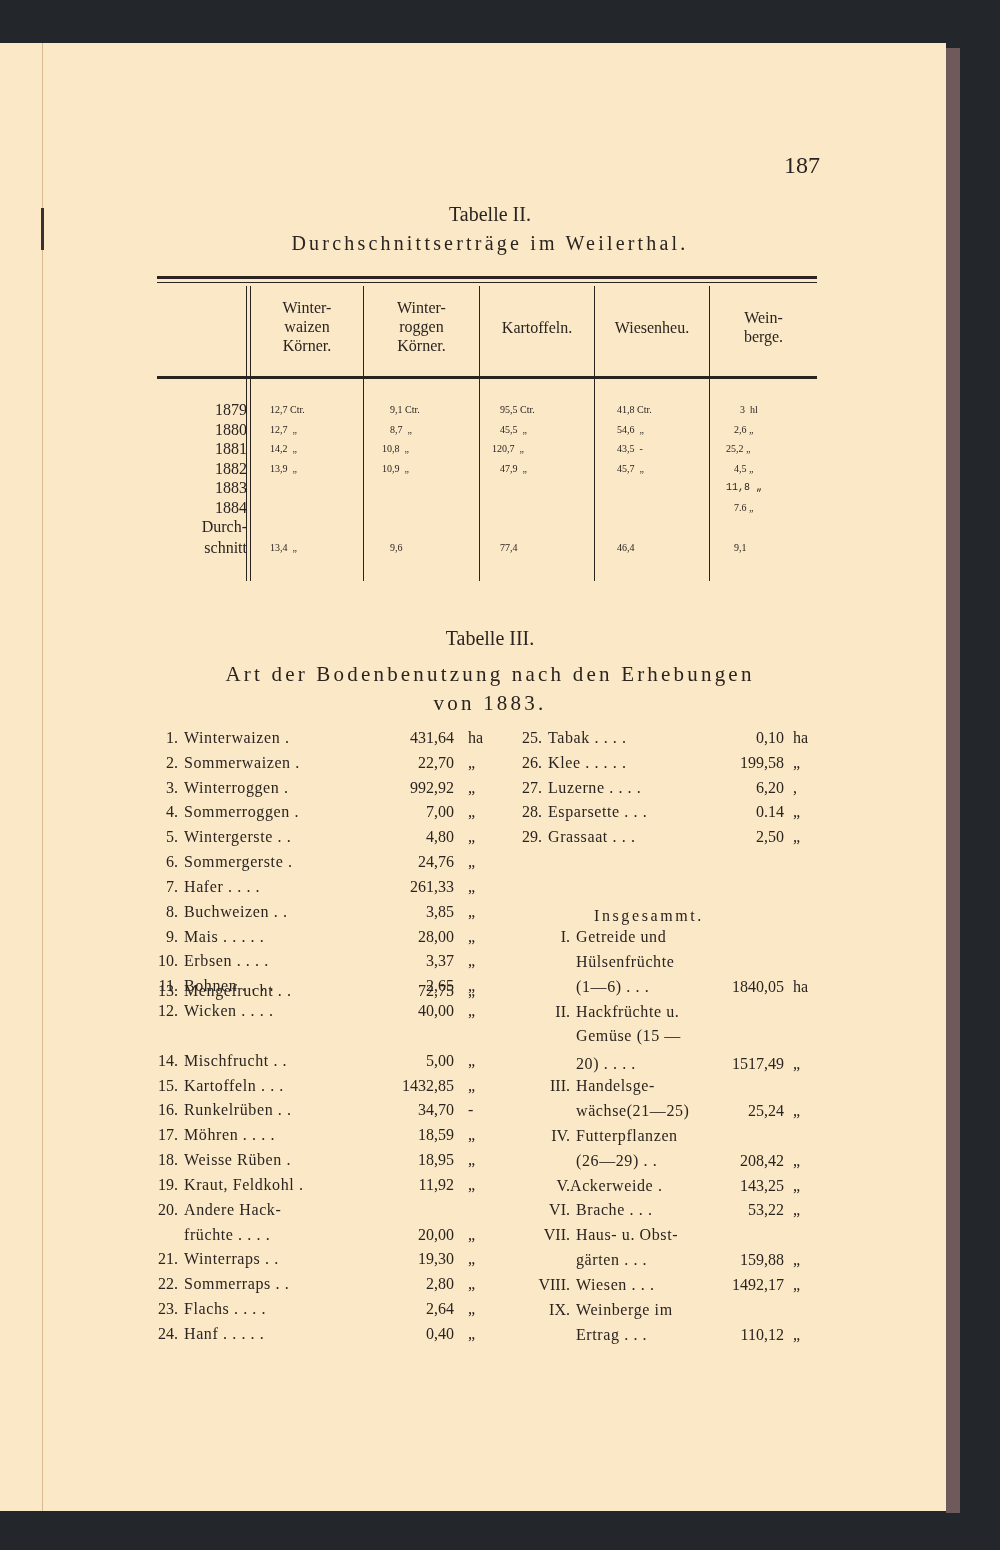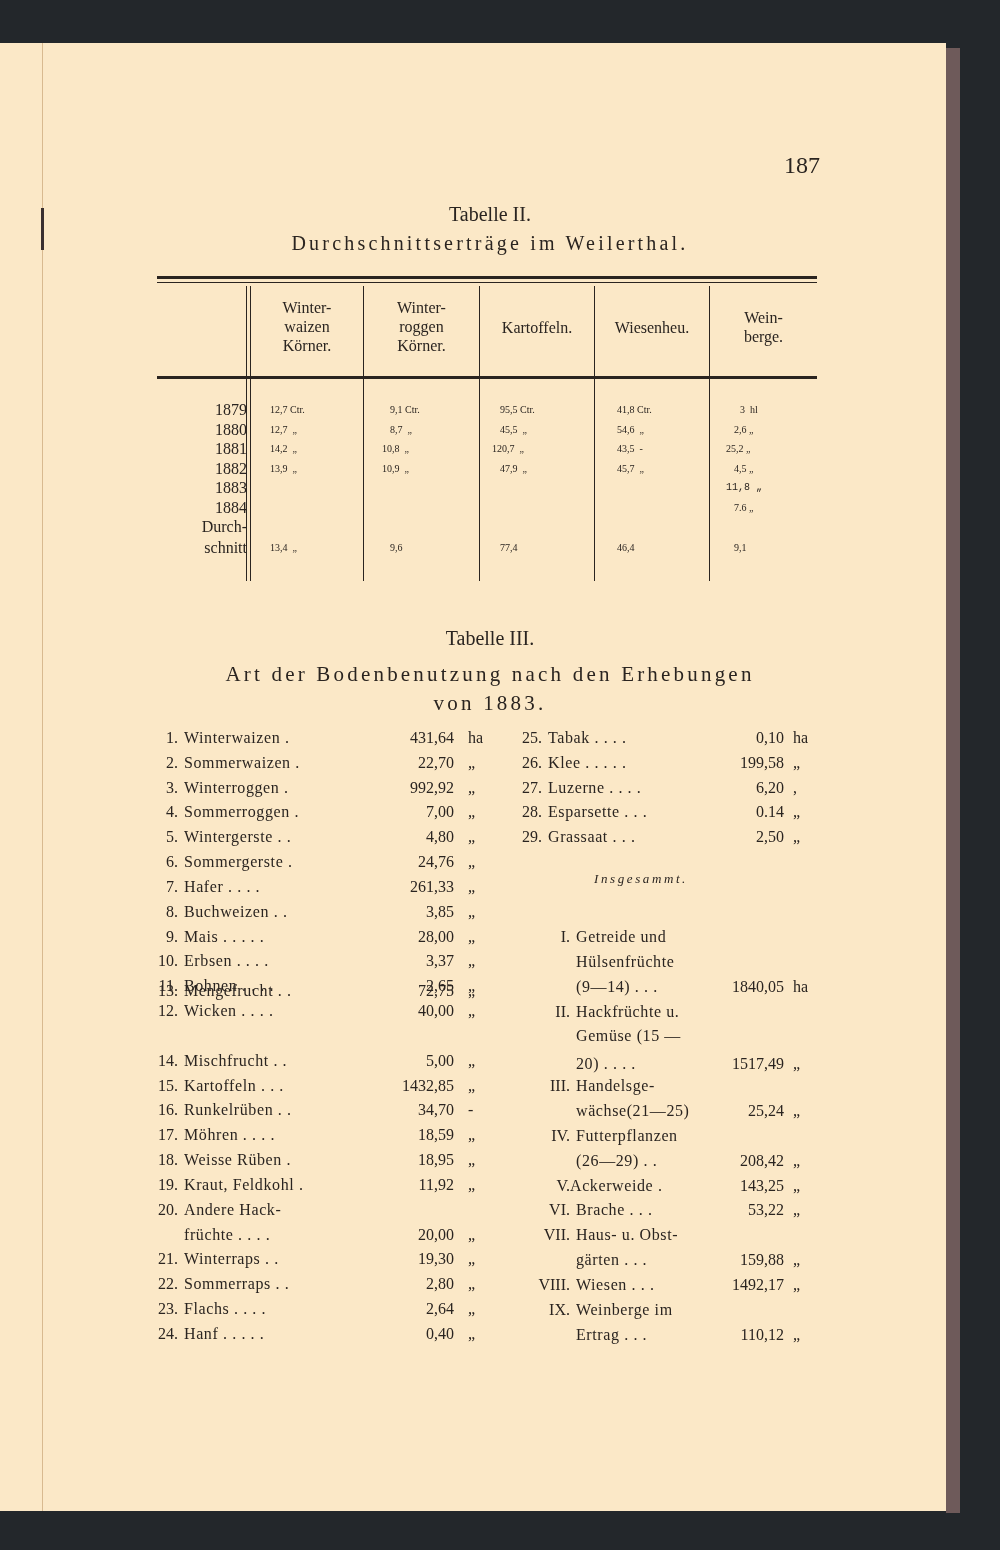--- a/index.html
+++ b/index.html
@@ -18,21 +18,21 @@
   .vline{position:absolute;width:1px;background:#2a2420;}
   .cell{position:absolute;font-size:16px;line-height:19px;text-align:center;}
   .yr{position:absolute;left:0;width:90px;text-align:right;font-size:16px;line-height:19.5px;}
   .val{position:absolute;font-size:10px;line-height:19.5px;white-space:pre;}
   
   .row{position:absolute;font-size:16px;line-height:20px;white-space:nowrap;}
   .num{display:inline-block;text-align:right;}
   .lab{display:inline-block;letter-spacing:0.6px;}
   .amt{position:absolute;text-align:right;}
   .unit{position:absolute;}
-  .sum-head{position:absolute;left:594px;top:871px;font-size:13px;letter-spacing:2.6px;font-style:italic;}
+  .sum-head{position:absolute;left:594px;top:907px;font-size:16px;letter-spacing:2.6px;}
 </style>
 </head>
 <body>
 
 <div class="page"></div>
 <div class="page-edge"></div>
 <div class="fold"></div>
 <div class="fold-mark"></div>
 
 <div class="pagenum">187</div>
@@ -153,21 +153,21 @@
     <div class="row" style="left: 490px; top: 728px; width: 340px; height: 20px;"><span class="num" style="width:52px;">25.</span><span class="lab" style="margin-left:6px;">Tabak  . . . .</span><span class="amt" style="left:230px;width:64px;top:0;">0,10</span><span class="unit" style="left:303px;top:0;">ha</span></div>
     <div class="row" style="left: 490px; top: 752.8px; width: 340px; height: 20px;"><span class="num" style="width:52px;">26.</span><span class="lab" style="margin-left:6px;">Klee . . . . .</span><span class="amt" style="left:230px;width:64px;top:0;">199,58</span><span class="unit" style="left:303px;top:0;">„</span></div>
     <div class="row" style="left: 490px; top: 777.6px; width: 340px; height: 20px;"><span class="num" style="width:52px;">27.</span><span class="lab" style="margin-left:6px;">Luzerne . . . .</span><span class="amt" style="left:230px;width:64px;top:0;">6,20</span><span class="unit" style="left:303px;top:0;">,</span></div>
     <div class="row" style="left: 490px; top: 802px; width: 340px; height: 20px;"><span class="num" style="width:52px;">28.</span><span class="lab" style="margin-left:6px;">Esparsette . . .</span><span class="amt" style="left:230px;width:64px;top:0;">0.14</span><span class="unit" style="left:303px;top:0;">„</span></div>
     <div class="row" style="left: 490px; top: 827.2px; width: 340px; height: 20px;"><span class="num" style="width:52px;">29.</span><span class="lab" style="margin-left:6px;">Grassaat  . . .</span><span class="amt" style="left:230px;width:64px;top:0;">2,50</span><span class="unit" style="left:303px;top:0;">„</span></div>
   </div>
 <div class="sum-head">Insgesammt.</div>
 <div id="sum-list">
     <div class="row" style="left: 490px; top: 927px; width: 340px; height: 20px;"><span class="num" style="width:80px;">I.</span><span class="lab" style="margin-left:6px;">Getreide  und</span><span class="amt" style="left:193px;width:101px;top:0;"></span><span class="unit" style="left:303px;top:0;"></span></div>
     <div class="row" style="left: 490px; top: 951.85px; width: 340px; height: 20px;"><span class="num" style="width:80px;"></span><span class="lab" style="margin-left:6px;">Hülsenfrüchte</span><span class="amt" style="left:193px;width:101px;top:0;"></span><span class="unit" style="left:303px;top:0;"></span></div>
-    <div class="row" style="left: 490px; top: 976.7px; width: 340px; height: 20px;"><span class="num" style="width:80px;"></span><span class="lab" style="margin-left:6px;">(9—14) . . .</span><span class="amt" style="left:193px;width:101px;top:0;">1840,05</span><span class="unit" style="left:303px;top:0;">ha</span></div>
+    <div class="row" style="left: 490px; top: 976.7px; width: 340px; height: 20px;"><span class="num" style="width:80px;"></span><span class="lab" style="margin-left:6px;">(1—6) . . .</span><span class="amt" style="left:193px;width:101px;top:0;">1840,05</span><span class="unit" style="left:303px;top:0;">ha</span></div>
     <div class="row" style="left: 490px; top: 1001.55px; width: 340px; height: 20px;"><span class="num" style="width:80px;">II.</span><span class="lab" style="margin-left:6px;">Hackfrüchte u.</span><span class="amt" style="left:193px;width:101px;top:0;"></span><span class="unit" style="left:303px;top:0;"></span></div>
     <div class="row" style="left: 490px; top: 1026.4px; width: 340px; height: 20px;"><span class="num" style="width:80px;"></span><span class="lab" style="margin-left:6px;">Gemüse (15 —</span><span class="amt" style="left:193px;width:101px;top:0;"></span><span class="unit" style="left:303px;top:0;"></span></div>
     <div class="row" style="left: 490px; top: 1022px; width: 340px; height: 20px; margin-top: 32px;"><span class="num" style="width:80px;"></span><span class="lab" style="margin-left:6px;">20)  . . . .</span><span class="amt" style="left:193px;width:101px;top:0;">1517,49</span><span class="unit" style="left:303px;top:0;">„</span></div>
     <div class="row" style="left: 490px; top: 1076.1px; width: 340px; height: 20px;"><span class="num" style="width:80px;">III.</span><span class="lab" style="margin-left:6px;">Handelsge-</span><span class="amt" style="left:193px;width:101px;top:0;"></span><span class="unit" style="left:303px;top:0;"></span></div>
     <div class="row" style="left: 490px; top: 1100.95px; width: 340px; height: 20px;"><span class="num" style="width:80px;"></span><span class="lab" style="margin-left:6px;">wächse(21—25)</span><span class="amt" style="left:193px;width:101px;top:0;">25,24</span><span class="unit" style="left:303px;top:0;">„</span></div>
     <div class="row" style="left: 490px; top: 1125.8px; width: 340px; height: 20px;"><span class="num" style="width:80px;">IV.</span><span class="lab" style="margin-left:6px;">Futterpflanzen</span><span class="amt" style="left:193px;width:101px;top:0;"></span><span class="unit" style="left:303px;top:0;"></span></div>
     <div class="row" style="left: 490px; top: 1150.65px; width: 340px; height: 20px;"><span class="num" style="width:80px;"></span><span class="lab" style="margin-left:6px;">(26—29)  . .</span><span class="amt" style="left:193px;width:101px;top:0;">208,42</span><span class="unit" style="left:303px;top:0;">„</span></div>
     <div class="row" style="left: 490px; top: 1175.5px; width: 340px; height: 20px;"><span class="num" style="width:80px;">V.</span><span class="lab" style="margin-left:0;">Ackerweide  .</span><span class="amt" style="left:193px;width:101px;top:0;">143,25</span><span class="unit" style="left:303px;top:0;">„</span></div>
     <div class="row" style="left: 490px; top: 1200.35px; width: 340px; height: 20px;"><span class="num" style="width:80px;">VI.</span><span class="lab" style="margin-left:6px;">Brache . . .</span><span class="amt" style="left:193px;width:101px;top:0;">53,22</span><span class="unit" style="left:303px;top:0;">„</span></div>
     <div class="row" style="left: 490px; top: 1225.2px; width: 340px; height: 20px;"><span class="num" style="width:80px;">VII.</span><span class="lab" style="margin-left:6px;">Haus- u. Obst-</span><span class="amt" style="left:193px;width:101px;top:0;"></span><span class="unit" style="left:303px;top:0;"></span></div>

